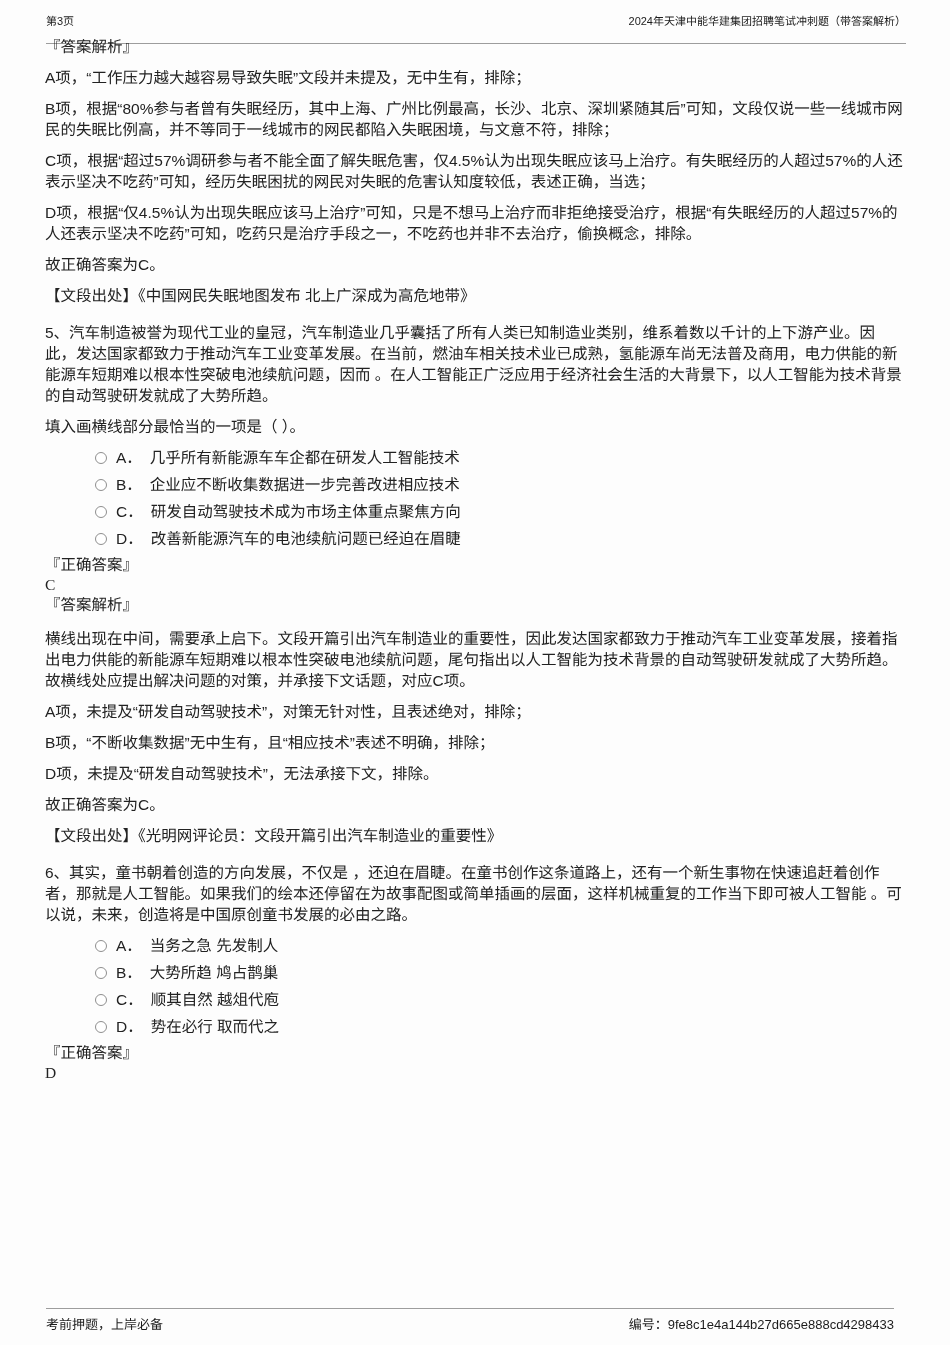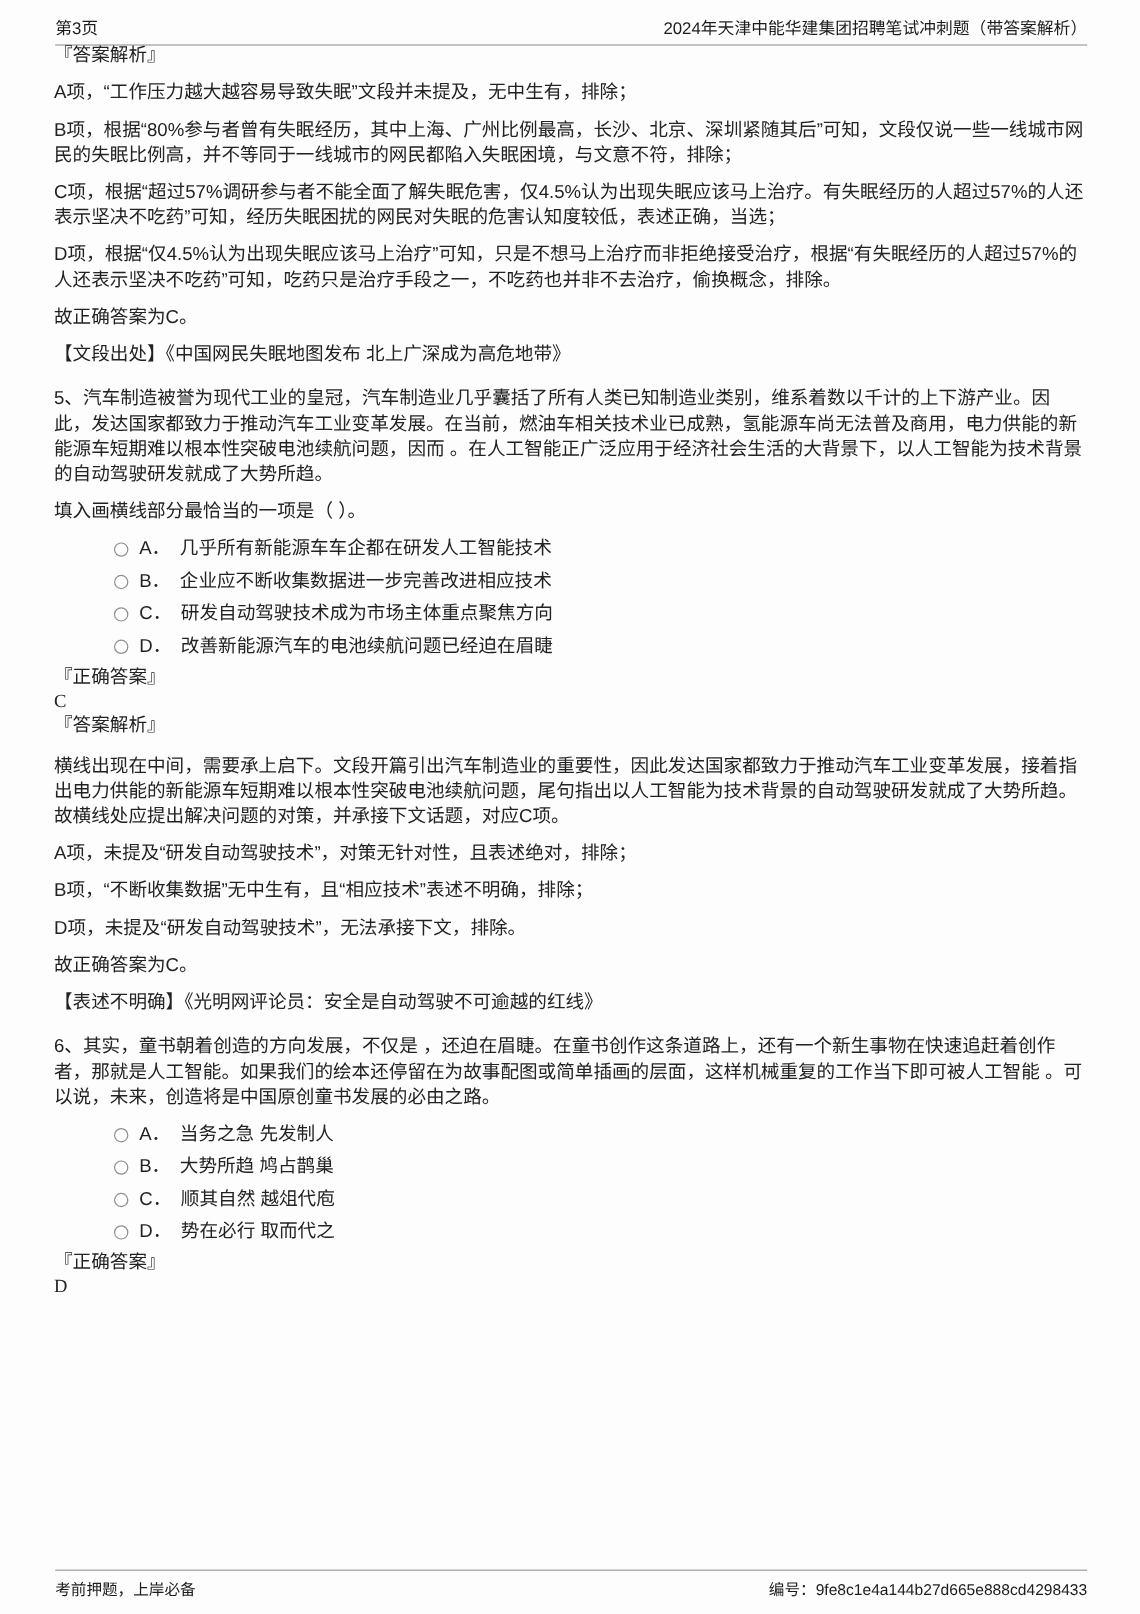--- a/index.html
+++ b/index.html
@@ -17,22 +17,22 @@
   
   .page-header {
     position: absolute;
     top: 12px;
     left: 46px;
     right: 44px;
     display: flex;
     justify-content: space-between;
     align-items: flex-end;
     border-bottom: 1.5px solid #9d9d9d;
-    padding-bottom: 5px;
-    font-size: 14px;
+    padding-bottom: 15px;
+    font-size: 11px;
     color: #1c1c1c;
   }
 
   
   .content {
     position: absolute;
     top: 36px;
     left: 45px;
     right: 44px;
     font-size: 15.5px;
@@ -64,21 +64,21 @@
   .opt-label { margin-right: 8px; white-space: nowrap; }
 
   
   .answer-block { margin: 2px 0 13px 0; font-family: Liberation Serif, serif; }
   .answer-block p { margin: 0; line-height: 20px; }
 
   
   .page-footer {
     position: absolute;
     left: 46px;
-    right: 44px;
+    right: 56px;
     bottom: 12px;
     border-top: 1.5px solid #9d9d9d;
     padding-top: 5px;
     display: flex;
     justify-content: space-between;
     font-size: 13px;
     color: #1c1c1c;
   }
 </style>
 </head>
@@ -132,21 +132,21 @@
       <p>『正确答案』</p>
       <p>C</p>
       <p>『答案解析』</p>
     </div>
 
     <p>横线出现在中间，需要承上启下。文段开篇引出汽车制造业的重要性，因此发达国家都致力于推动汽车工业变革发展，接着指出电力供能的新能源车短期难以根本性突破电池续航问题，尾句指出以人工智能为技术背景的自动驾驶研发就成了大势所趋。故横线处应提出解决问题的对策，并承接下文话题，对应C项。</p>
     <p>A项，未提及“研发自动驾驶技术”，对策无针对性，且表述绝对，排除；</p>
     <p>B项，“不断收集数据”无中生有，且“相应技术”表述不明确，排除；</p>
     <p>D项，未提及“研发自动驾驶技术”，无法承接下文，排除。</p>
     <p>故正确答案为C。</p>
-    <p class="source">【表述不明确】《光明网评论员：安全是自动驾驶不可逾越的红线》</p>
+    <p class="source">【文段出处】《光明网评论员：文段开篇引出汽车制造业的重要性》</p>
   </section>
 
   <section>
     <p class="stem">6、其实，童书朝着创造的方向发展，不仅是 ，还迫在眉睫。在童书创作这条道路上，还有一个新生事物在快速追赶着创作者，那就是人工智能。如果我们的绘本还停留在为故事配图或简单插画的层面，这样机械重复的工作当下即可被人工智能 。可以说，未来，创造将是中国原创童书发展的必由之路。</p>
 
     <div class="options">
       <div class="option">
         <span class="radio"></span>
         <span class="opt-label">A．</span>
         <span>当务之急 先发制人</span>

